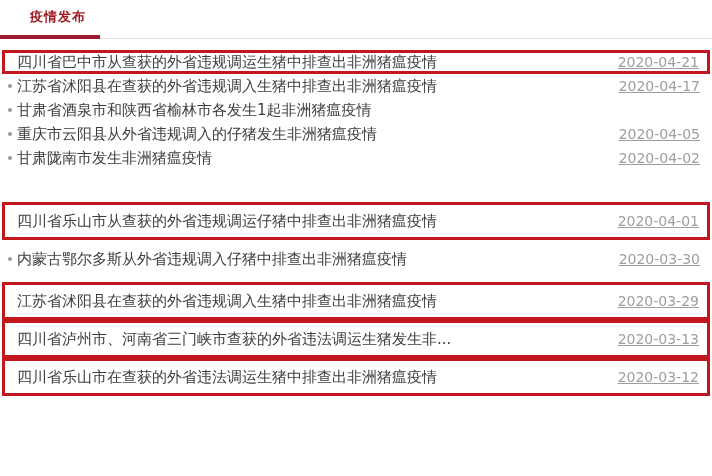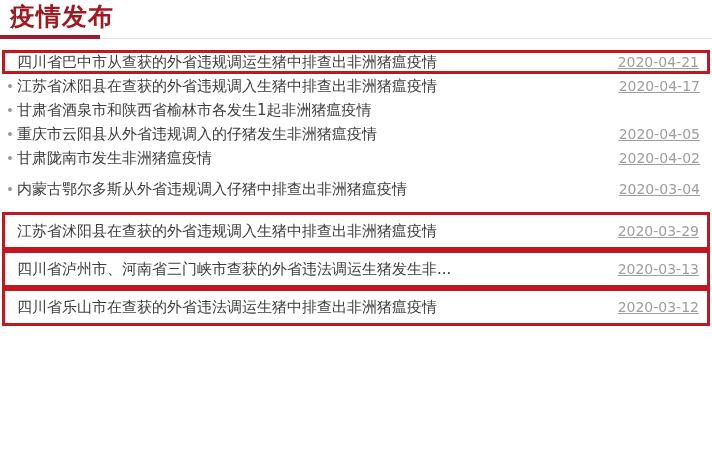--- a/index.html
+++ b/index.html
@@ -7,25 +7,26 @@
   .page {
     position: relative;
     width: 712px;
     height: 476px;
     background: #ffffff;
     overflow: hidden;
     font-family: "DejaVu Sans", "Liberation Sans", sans-serif;
   }
   .header { padding: 5px 10px 0 10px; }
   .page-title {
-    font-size: 25px;
+    font-size: 13px;
     font-weight: bold;
     color: #9e1a20;
     letter-spacing: 1px;
     line-height: 24px;
+    margin-left: 20px;
   }
   .divider {
     position: relative;
     margin-top: 5px;
     height: 5px;
     border-bottom: 1px solid #e4e4e4;
   }
   .divider .divider-accent {
     position: absolute;
     left: 0; top: 1px;
@@ -112,25 +113,29 @@
       <span class="news-link">重庆市云阳县从外省违规调入的仔猪发生非洲猪瘟疫情</span>
       <span class="news-date">2020-04-05</span>
     </li>
 
     <li class="row">
       <span class="bullet"></span>
       <span class="news-link">甘肃陇南市发生非洲猪瘟疫情</span>
       <span class="news-date">2020-04-02</span>
     </li>
 
+    <li class="row boxed compact gap-before">
+      <span class="news-link">四川省乐山市从查获的外省违规调运仔猪中排查出非洲猪瘟疫情</span>
+      <span class="news-date">2020-04-01</span>
+    </li>
 
     <li class="row compact">
       <span class="bullet"></span>
       <span class="news-link">内蒙古鄂尔多斯从外省违规调入仔猪中排查出非洲猪瘟疫情</span>
-      <span class="news-date">2020-03-04</span>
+      <span class="news-date">2020-03-30</span>
     </li>
 
     <li class="row boxed compact" style="margin-top:4px;">
       <span class="news-link">江苏省沭阳县在查获的外省违规调入生猪中排查出非洲猪瘟疫情</span>
       <span class="news-date">2020-03-29</span>
     </li>
 
     <li class="row boxed compact">
       <span class="news-link">四川省泸州市、河南省三门峡市查获的外省违法调运生猪发生非...</span>
       <span class="news-date">2020-03-13</span>

